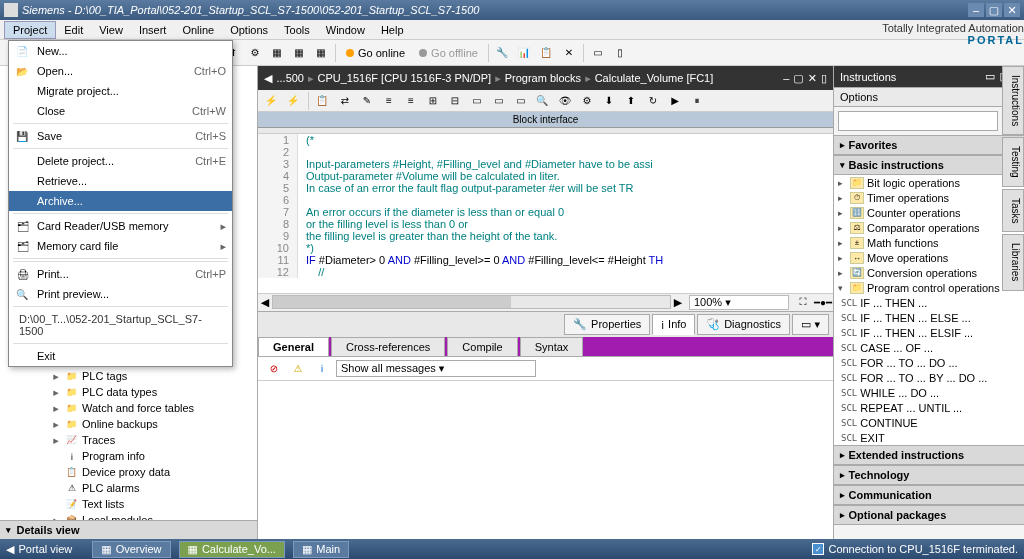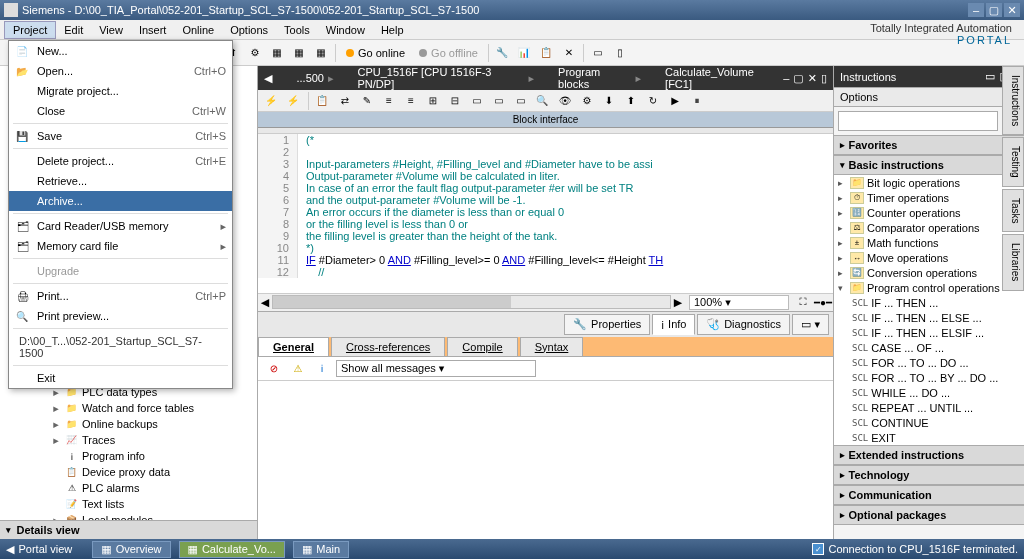--- a/index.html
+++ b/index.html
@@ -1,26 +1,26 @@
 <!DOCTYPE html>
 <html><head>
 <meta charset="utf-8">
 <style>
 * { margin:0; padding:0; box-sizing:border-box; font-family:"Segoe UI",Tahoma,sans-serif; font-size:11px; }
 body { background:#e8e8e8; width:1024px; height:559px; overflow:hidden; position:relative; }
 .titlebar { background:linear-gradient(#5a7aa0,#3a5a80); color:#fff; height:20px; display:flex; align-items:center; padding:0 4px; }
 .titlebar .icon { width:14px; height:14px; background:#ddd; margin-right:4px; }
-.titlebar .title { flex:1; }
+.titlebar .title { flex:1;font-style:italic; }
 .winbtns { display:flex; gap:2px; }
 .winbtns span { width:16px; height:14px; background:#6a8ab0; text-align:center; line-height:14px; cursor:pointer; }
 .menubar { background:#f0f0f0; height:20px; display:flex; align-items:center; padding:0 4px; border-bottom:1px solid #ccc; }
 .menubar .mitem { padding:2px 8px; cursor:pointer; }
 .menubar .mitem.open { background:#cde; border:1px solid #99b; }
-.branding { position:absolute; right:12px; top:22px; text-align:right; color:#333; }
-.branding .sub { color:#006699; font-weight:normal; letter-spacing:2px; }
+.branding { position:absolute; right:0; top:22px; text-align:right; color:#333; }
+.branding .sub { color:#006699; font-weight:bold; letter-spacing:2px; }
 .toolbar { background:#f4f4f4; height:26px; border-bottom:1px solid #ccc; display:flex; align-items:center; padding:0 4px; gap:2px; }
 .tbtn { width:20px; height:20px; border:1px solid transparent; display:flex; align-items:center; justify-content:center; cursor:pointer; font-size:10px; }
 .tsep { width:1px; height:18px; background:#ccc; margin:0 2px; }
 .tlink { display:flex; align-items:center; gap:4px; padding:0 6px; cursor:pointer; }
 .tlink .dot { width:8px; height:8px; border-radius:50%; }
 .dropmenu { position:absolute; top:40px; left:8px; width:225px; background:#fff; border:1px solid #888; box-shadow:2px 2px 6px rgba(0,0,0,.3); z-index:100; }
 .dropmenu .mrow { display:flex; align-items:center; height:20px; padding:0 6px; cursor:pointer; }
 .dropmenu .mrow.sel { background:#3a6ea5; color:#fff; }
 .dropmenu .mrow.dis { color:#999; }
 .dropmenu .msep { height:1px; background:#ddd; margin:2px 4px; }
@@ -31,60 +31,60 @@
 .dropmenu .recent { padding:4px 10px; color:#333; }
 .main { display:flex; height:473px; }
 .leftpane { width:258px; background:#fff; border-right:1px solid #aaa; display:flex; flex-direction:column; }
 .tree { flex:1; overflow:hidden; padding-top:270px; font-size:11px; }
 .trow { display:flex; align-items:center; height:16px; padding-left:8px; cursor:pointer; }
 .trow .tw { width:12px; text-align:center; color:#666; }
 .trow .ticon { width:14px; height:12px; margin:0 3px; display:flex; align-items:center; justify-content:center; font-size:9px; }
 .details-hdr { background:#d9d9d9; border-top:1px solid #aaa; padding:3px 6px; font-weight:bold; display:flex; align-items:center; }
 .center { flex:1; display:flex; flex-direction:column; border-right:1px solid #aaa; overflow:hidden; }
 .crumb { background:#333; color:#fff; height:24px; display:flex; align-items:center; padding:0 6px; gap:4px; }
-.crumb .cseg { cursor:pointer;margin-left:20px; }
+.crumb .cseg { cursor:pointer; }
 .crumb .csep { color:#888; }
 .crumb .cicons { margin-left:auto; display:flex; gap:4px; }
 .edtb1 { background:#f0f0f0; height:22px; border-bottom:1px solid #ccc; display:flex; align-items:center; padding:0 4px; gap:2px; }
 .blkif { background:#b8c8d8; text-align:center; padding:2px; border-bottom:1px solid #999; font-size:10px; }
 .hints { background:#f8f8f8; border-bottom:1px solid #ccc; padding:4px 6px; display:flex; gap:4px; }
 .hint { border:1px solid #bbb; background:#fff; padding:2px 4px; font-size:9px; text-align:center; line-height:1; cursor:pointer; }
 .code { flex:1; background:#fff; font-family:Consolas,monospace; font-size:12px; overflow:hidden; position:relative; }
 .cline { display:flex; }
 .gut { width:40px; text-align:right; padding-right:8px; color:#888; background:#f4f4f4; border-right:1px solid #ddd; user-select:none; }
 .ctxt { padding-left:8px; white-space:pre; }
 .cmt { color:#008080; }
-.kw { color:#0000cc;text-decoration:underline; }
+.kw { color:#0000cc; }
 .scrollrow { display:flex; align-items:center; background:#f0f0f0; border-top:1px solid #ccc; height:18px; }
 .hscroll { flex:1; height:14px; background:#e8e8e8; border:1px solid #bbb; position:relative; }
 .hscroll .thumb { position:absolute; left:0; top:0; width:60%; height:100%; background:#ccc; }
 .zoom { width:100px; border:1px solid #bbb; padding:0 4px; background:#fff; margin:0 4px; }
 .bottom-tabs { display:flex; justify-content:flex-end; background:#e8e8e8; border-top:1px solid #aaa; padding:2px 4px; gap:2px; }
 .btab { border:1px solid #aaa; background:#f4f4f4; padding:2px 8px; display:flex; align-items:center; gap:4px; cursor:pointer; }
 .btab.active { background:#fff; border-bottom:1px solid #fff; }
-.subtabs { display:flex; background:#fdba74; border-bottom:1px solid #aaa;text-decoration:underline; }
+.subtabs { display:flex; background:#a21caf; border-bottom:1px solid #aaa; }
 .stab { padding:3px 14px; border:1px solid #aaa; border-bottom:none; background:#e8e8e8; margin-right:2px; cursor:pointer; }
 .stab.active { background:#fff; font-weight:bold; }
 .msgbar { background:#fff; padding:3px 6px; display:flex; align-items:center; gap:4px; border-bottom:1px solid #ccc; height:24px; }
 .msgsel { border:1px solid #aaa; padding:1px 4px; flex:0 0 200px; background:#fff; }
 .right { width:190px; background:#f4f4f4; display:flex; flex-direction:column; }
 .rtabs { position:absolute; right:0; top:66px; width:22px; display:flex; flex-direction:column; }
 .rtab { writing-mode:vertical-rl; background:#e0e0e0; border:1px solid #aaa; padding:8px 2px; margin-bottom:2px; cursor:pointer; font-size:10px; }
 .rhdr { background:#333; color:#fff; padding:4px 6px; display:flex; align-items:center; }
 .rhdr .ricons { margin-left:auto; display:flex; gap:4px; }
 .rsec { background:#d9d9d9; border-top:1px solid #aaa; border-bottom:1px solid #aaa; padding:3px 6px; font-weight:bold; display:flex; align-items:center; cursor:pointer; }
 .rsec .tw { margin-right:4px; font-size:9px; }
 .rinput { padding:4px; display:flex; gap:2px; }
 .rinput input { flex:1; border:1px solid #aaa; padding:2px; }
 .colh { background:#eaeaea; padding:2px 6px; border-bottom:1px solid #ccc; font-size:10px; }
 .rlist { background:#fff; flex:0 0 auto; overflow:hidden; }
 .rrow { display:flex; align-items:center; padding:1px 4px; cursor:pointer; height:15px; }
 .rrow .tw { width:12px; font-size:9px; color:#555; }
 .rrow .ric { width:14px; height:12px; margin-right:3px; font-size:8px; display:flex; align-items:center; justify-content:center; }
-.rrow.l2 { padding-left:18px; }
+.rrow.l2 { padding-left:7px; }
 .scl { font-family:monospace; font-size:9px; color:#555; margin-right:3px; }
 .statusbar { background:linear-gradient(#4a6a90,#2a4a70); color:#fff; height:20px; display:flex; align-items:center; padding:0 6px; position:absolute; bottom:0; left:0; right:0; }
 .sbtn { background:#5a7aa0; border:1px solid #7a9ac0; padding:1px 8px; margin-right:4px; cursor:pointer; display:flex; align-items:center; gap:4px; }
 .statusbar .conn { margin-left:auto; display:flex; align-items:center; gap:4px; }
 .chk { width:12px; height:12px; background:#4a90d0; border:1px solid #fff; display:flex; align-items:center; justify-content:center; font-size:8px; }
 </style>
 </head>
 <body>
 
 <div class="titlebar">
@@ -199,25 +199,20 @@
       <span class="micon">🗂</span>
       <span class="mlabel">Card Reader/USB memory</span>
       <span class="mkey">▸</span>
     </div>
     <div class="mrow">
       <span class="micon">🗂</span>
       <span class="mlabel">Memory card file</span>
       <span class="mkey">▸</span>
     </div>
     <div class="msep"></div>
-    <div class="mrow dis">
-      <span class="micon"></span>
-      <span class="mlabel">Upgrade</span>
-      <span class="mkey"></span>
-    </div>
     <div class="msep"></div>
     <div class="mrow">
       <span class="micon">🖨</span>
       <span class="mlabel">Print...</span>
       <span class="mkey">Ctrl+P</span>
     </div>
     <div class="mrow">
       <span class="micon">🔍</span>
       <span class="mlabel">Print preview...</span>
       <span class="mkey"></span>
@@ -360,21 +355,20 @@
         <div class="cline">
           <div class="gut">4</div>
           <div class="ctxt cmt">Output-parameter #Volume will be calculated in liter.</div>
         </div>
         <div class="cline">
           <div class="gut">5</div>
           <div class="ctxt cmt">In case of an error the fault flag output-parameter #er will be set TR</div>
         </div>
         <div class="cline">
           <div class="gut">6</div>
-          <div class="ctxt cmt">and the output-parameter #Volume will be -1.</div>
         </div>
         <div class="cline">
           <div class="gut">7</div>
           <div class="ctxt cmt">An error occurs if the diameter is less than or equal 0</div>
         </div>
         <div class="cline">
           <div class="gut">8</div>
           <div class="ctxt cmt">or the filling level is less than 0 or</div>
         </div>
         <div class="cline">

